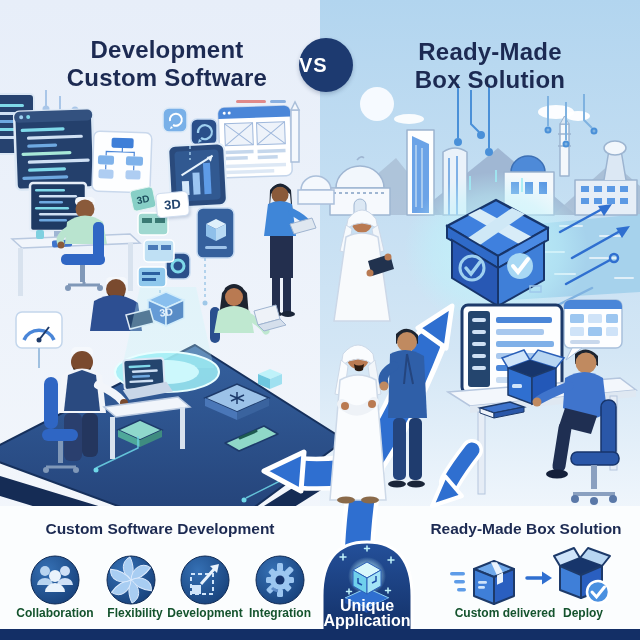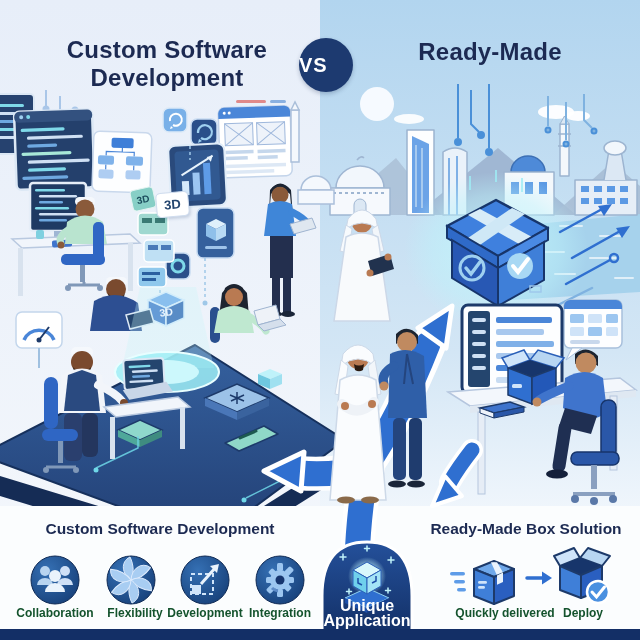--- a/index.html
+++ b/index.html
@@ -687,50 +687,51 @@
   <polygon points="4,16 25,25 25,48 4,40" fill="#3f7fd8" stroke="#1d3a6a" stroke-width="2" stroke-linejoin="round"></polygon>
   <polygon points="46,16 25,25 25,48 46,40" fill="#2a5fc0" stroke="#1d3a6a" stroke-width="2" stroke-linejoin="round"></polygon>
   <circle cx="42" cy="42" r="11" fill="#4a90e0" stroke="#ffffff" stroke-width="2.5"></circle>
   <path d="M36,42 l4.5,5 l8,-10" fill="none" stroke="#ffffff" stroke-width="3" stroke-linecap="round"></path>
 </g>
 
 <rect x="0" y="629" width="640" height="11" fill="#132f66"></rect>
 </svg>
 
 <div class="abs title" style="left:22px;top:36px;width:290px;">
+  <div>Development</div>
   <div>Custom Software</div>
-  <div>Development</div>
 </div>
 
 <div class="abs vs-badge">
   <span>VS</span>
 </div>
 
 <div class="abs title" style="left:390px;top:38px;width:200px;">
   <div>Ready-Made</div>
+  <div>Box Solution</div>
 </div>
 
 <div class="abs badge3d b3d-tile">
   <span>3D</span>
 </div>
 <div class="abs badge3d b3d-card">
   <span>3D</span>
 </div>
 <div class="abs badge3d b3d-box">
   <span>3D</span>
 </div>
 
 <div class="abs foot-head" style="left:20px;top:520px;width:280px;">Custom Software Development</div>
 <div class="abs foot-head" style="left:414px;top:520px;width:224px;">Ready-Made Box Solution</div>
 
 <div class="abs feat-label" style="left:5px;top:606px;width:100px;">Collaboration</div>
 <div class="abs feat-label" style="left:86px;top:606px;width:98px;">Flexibility</div>
 <div class="abs feat-label" style="left:160px;top:606px;width:90px;">Development</div>
 <div class="abs feat-label" style="left:235px;top:606px;width:90px;">Integration</div>
-<div class="abs feat-label" style="left:450px;top:606px;width:110px;">Quickly delivered</div>
+<div class="abs feat-label" style="left:450px;top:606px;width:110px;">Custom delivered</div>
 <div class="abs feat-label" style="left:548px;top:606px;width:70px;">Deploy</div>
 
 <div class="abs unique-label" style="left:320px;top:598px;width:94px;">
   <div>Unique</div>
   <div>Application</div>
 </div>
 
 </div>
 
 </body></html>

